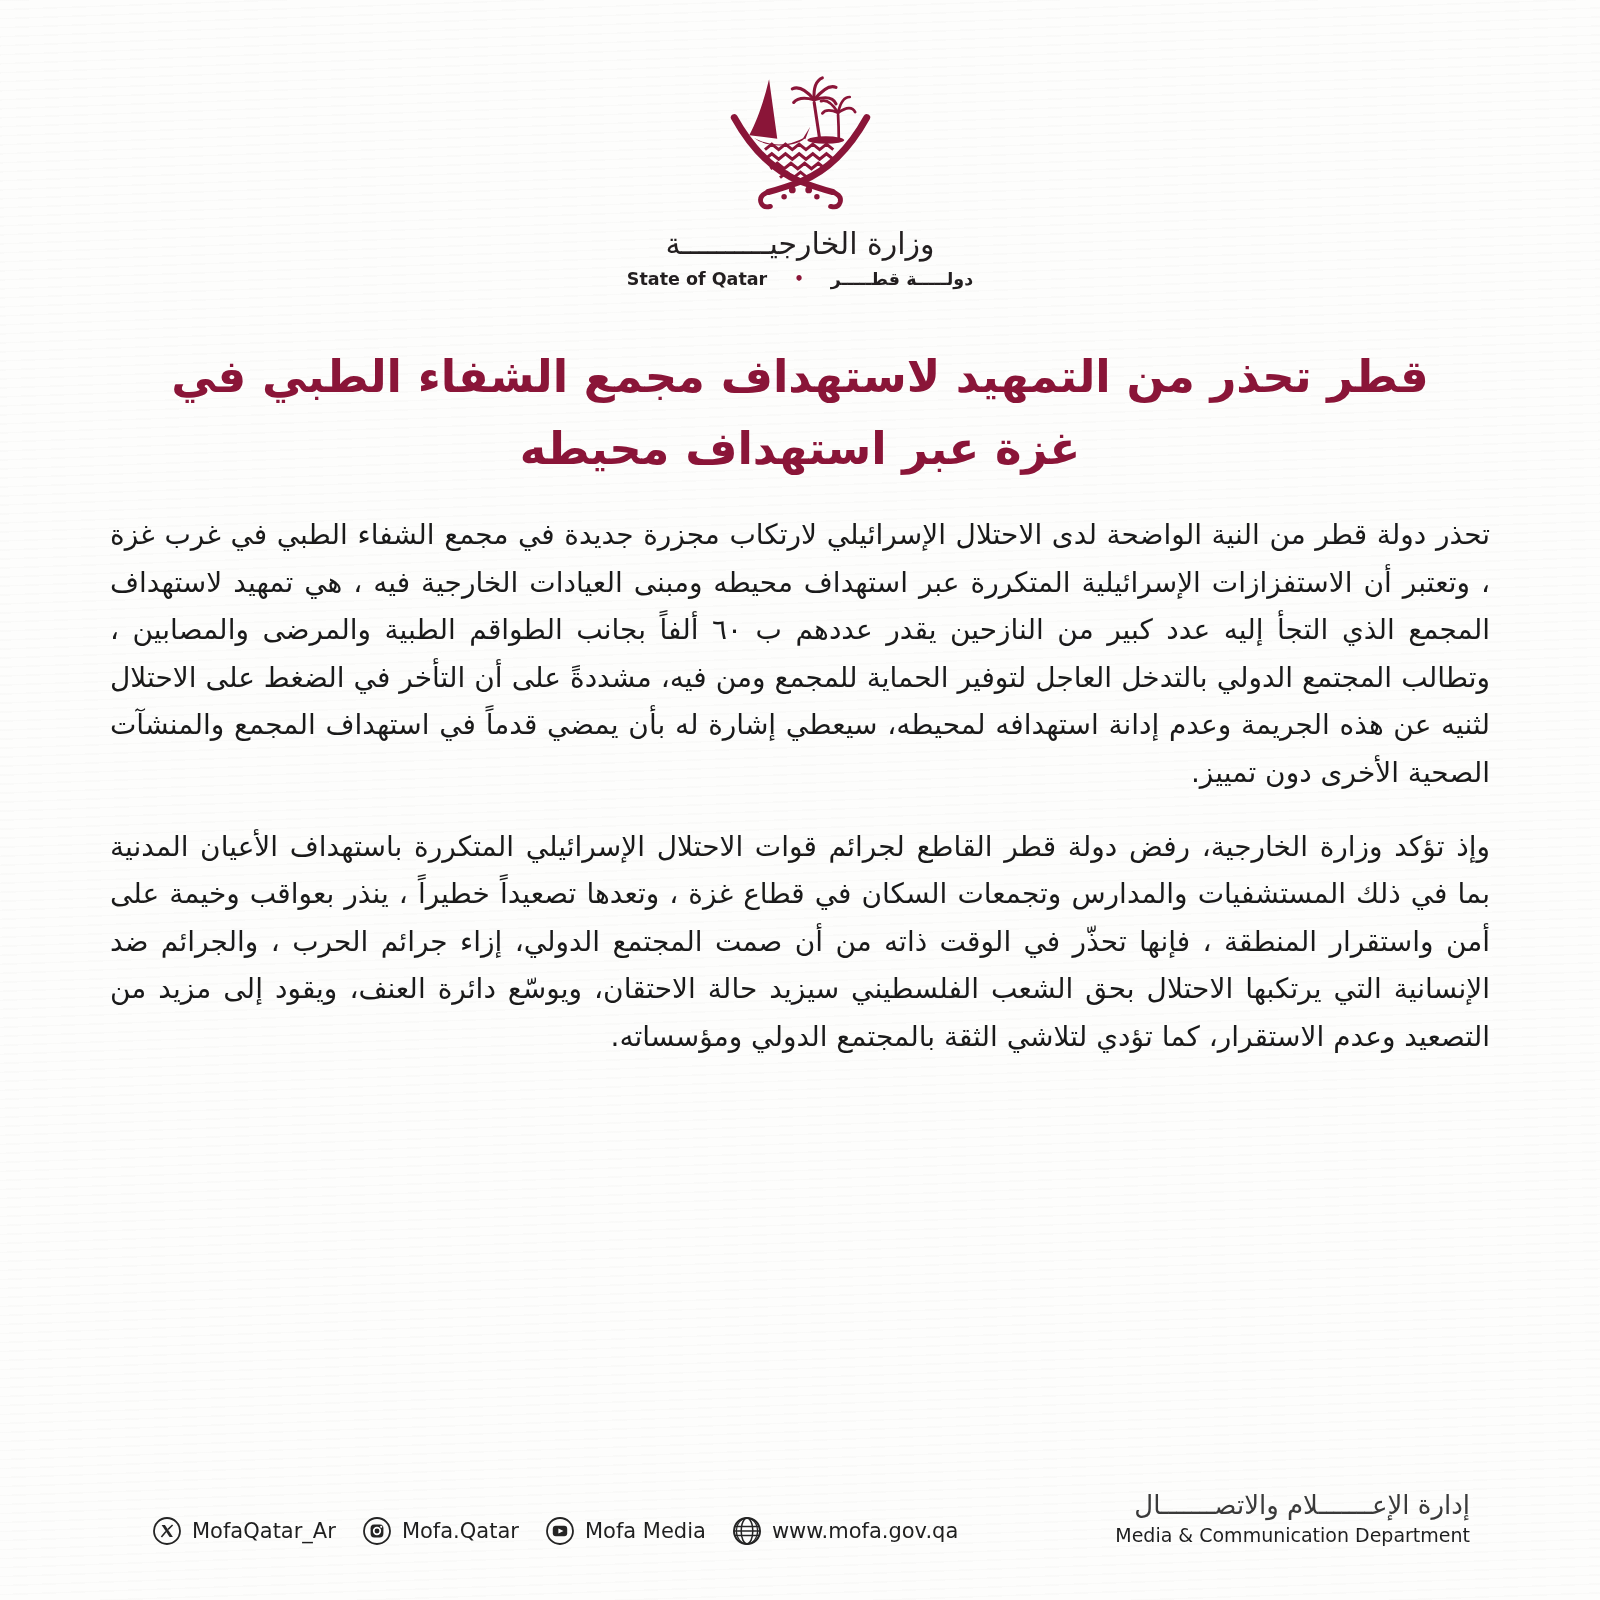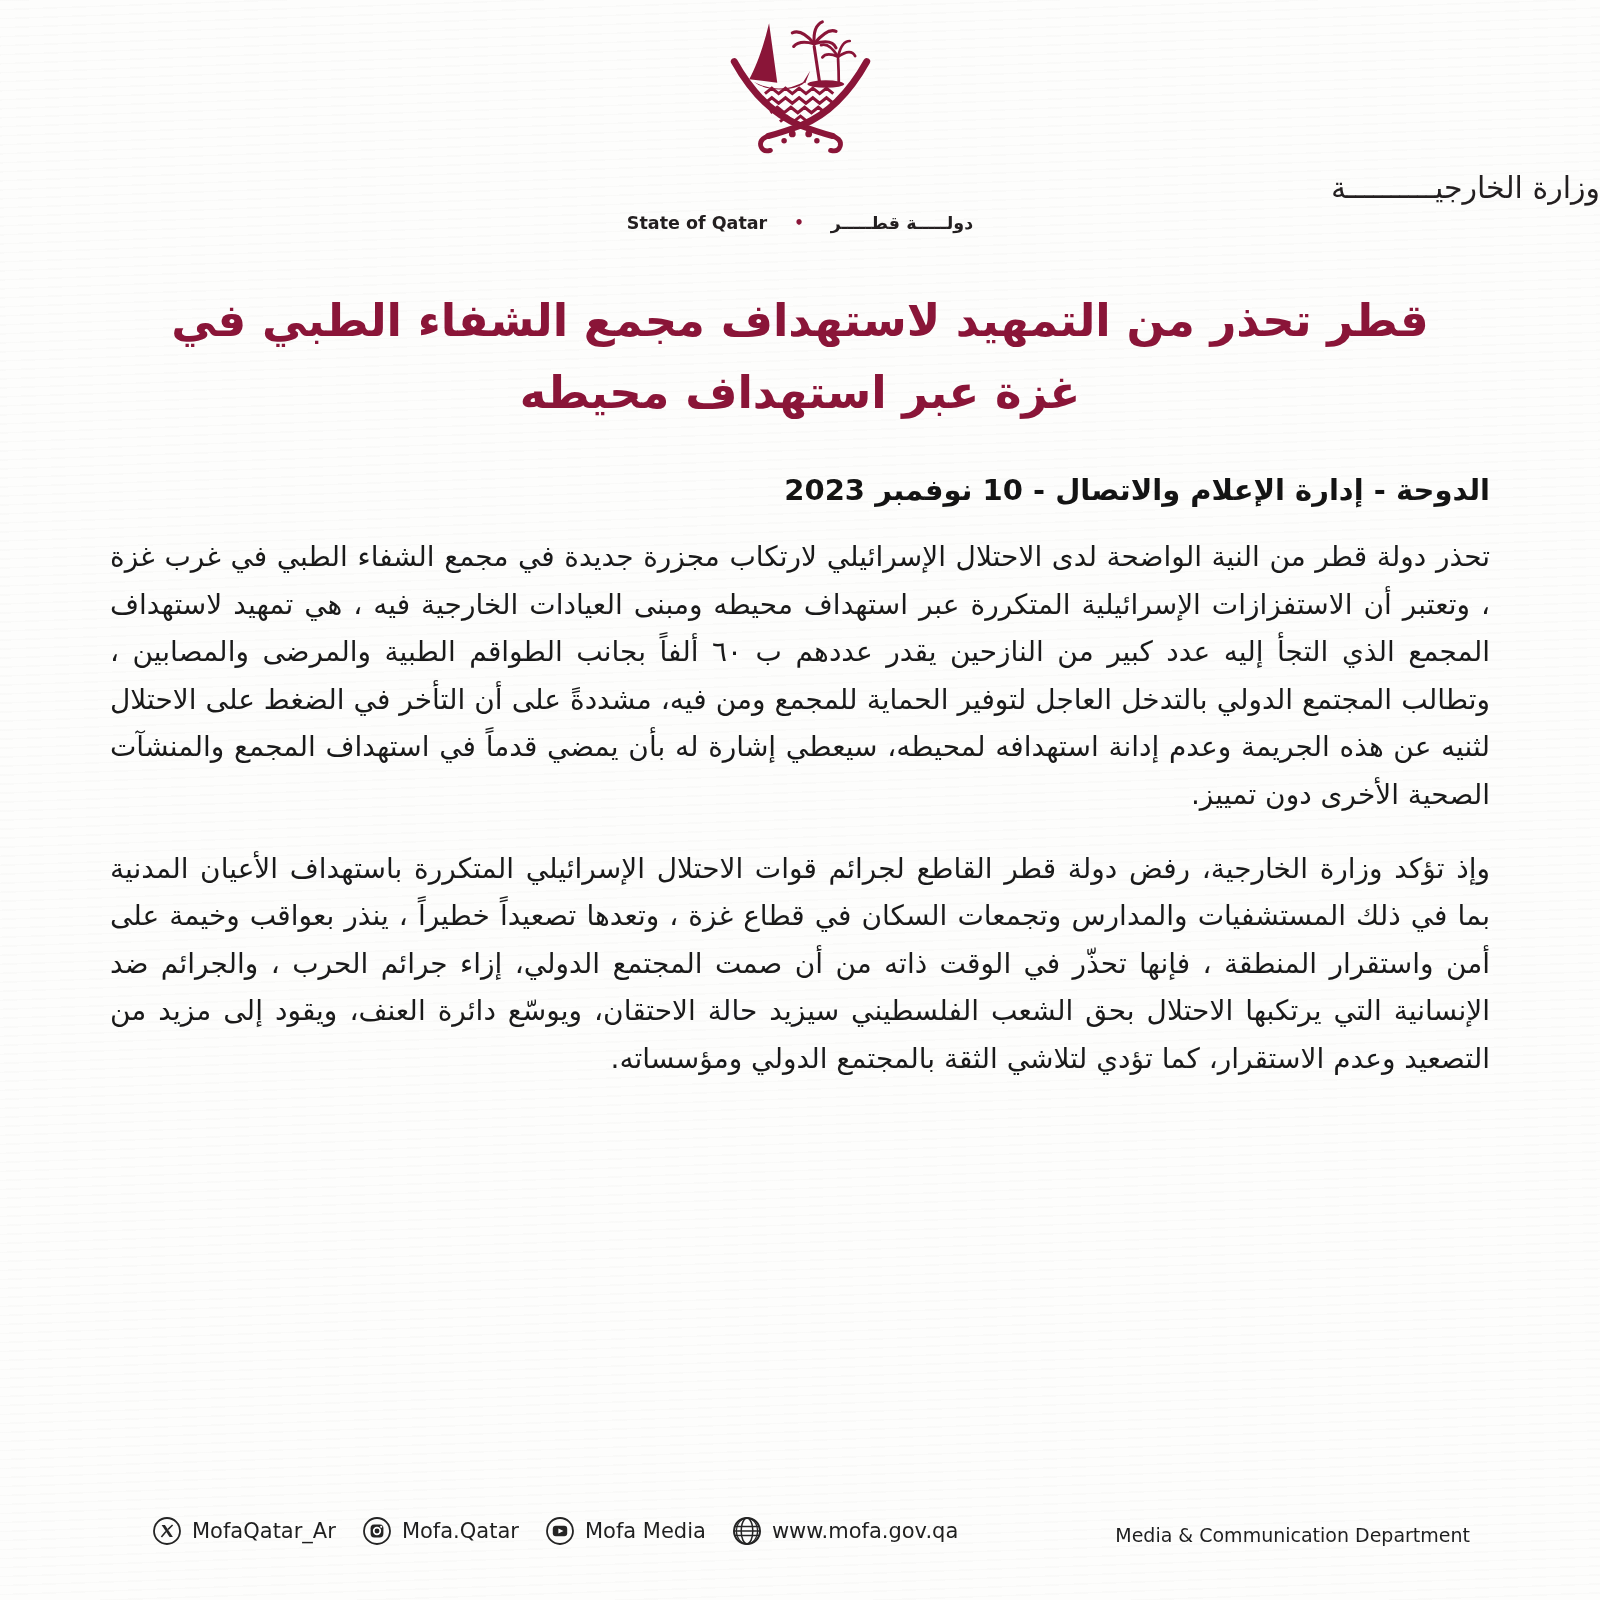--- a/index.html
+++ b/index.html
@@ -14,21 +14,21 @@
     overflow:hidden;
   }
   .page{
     position:relative;
     width:1600px;height:1600px;
     background-color:#fdfdfc;
     background-image:repeating-linear-gradient(178deg,
       rgba(70,70,62,0.02) 0 1.5px, rgba(255,255,255,0) 1.5px 9px);
   }
   
-  .brand{color:#231f20;}
+  .brand{padding-top:56px;text-align:center;color:#231f20;}
   .emblem{display:block;margin:0 auto;color:var(--maroon);}
   .brand-ar{font-size:30px;margin-top:6px;direction:rtl;}
   .brand-en{font-size:28px;margin-top:4px;letter-spacing:.4px;font-weight:500;}
   .brand-tagline{
     margin-top:8px;display:flex;justify-content:center;align-items:center;
     gap:27px;font-size:17.5px;font-weight:600;
   }
   .brand-tagline .dot{color:var(--maroon);font-size:15px;line-height:1;}
   .tagline-ar{direction:rtl;}
   
@@ -118,21 +118,20 @@
     <div class="brand-tagline">
       <span>State of Qatar</span>
       <span class="dot">•</span>
       <span class="tagline-ar">دولـــــة قطـــــر</span>
     </div>
   </header>
 
   <h1 class="headline">قطر تحذر من التمهيد لاستهداف مجمع الشفاء الطبي في غزة عبر استهداف محيطه</h1>
 
   <main class="content">
-    <div class="dateline">الدوحة - إدارة الإعلام والاتصال - 10 نوفمبر 2023</div>
     <p class="body-par">تحذر دولة قطر من النية الواضحة لدى الاحتلال الإسرائيلي لارتكاب مجزرة جديدة في مجمع الشفاء الطبي في غرب غزة ، وتعتبر أن الاستفزازات الإسرائيلية المتكررة عبر استهداف محيطه ومبنى العيادات الخارجية فيه ، هي تمهيد لاستهداف المجمع الذي التجأ إليه عدد كبير من النازحين يقدر عددهم ب ٦٠ ألفاً بجانب الطواقم الطبية والمرضى والمصابين ، وتطالب المجتمع الدولي بالتدخل العاجل لتوفير الحماية للمجمع ومن فيه، مشددةً على أن التأخر في الضغط على الاحتلال لثنيه عن هذه الجريمة وعدم إدانة استهدافه لمحيطه، سيعطي إشارة له بأن يمضي قدماً في استهداف المجمع والمنشآت الصحية الأخرى دون تمييز.</p>
     <p class="body-par">وإذ تؤكد وزارة الخارجية، رفض دولة قطر القاطع لجرائم قوات الاحتلال الإسرائيلي المتكررة باستهداف الأعيان المدنية بما في ذلك المستشفيات والمدارس وتجمعات السكان في قطاع غزة ، وتعدها تصعيداً خطيراً ، ينذر بعواقب وخيمة على أمن واستقرار المنطقة ، فإنها تحذّر في الوقت ذاته من أن صمت المجتمع الدولي، إزاء جرائم الحرب ، والجرائم ضد الإنسانية التي يرتكبها الاحتلال بحق الشعب الفلسطيني سيزيد حالة الاحتقان، ويوسّع دائرة العنف، ويقود إلى مزيد من التصعيد وعدم الاستقرار، كما تؤدي لتلاشي الثقة بالمجتمع الدولي ومؤسساته.</p>
   </main>
 
   <footer class="footer">
     <div class="social-row">
 
       <div class="social-item">
         <span>
           <svg width="30" height="30" viewBox="0 0 30 30">
@@ -175,17 +174,18 @@
             <ellipse cx="15" cy="15" rx="10.6" ry="12.9" fill="none" stroke="currentColor" stroke-width="1.2"></ellipse>
             <path d="M2.6,10.6 H27.4 M2,15 H28 M2.6,19.4 H27.4" stroke="currentColor" stroke-width="1.5"></path>
           </svg>
         </span>
         <span>www.mofa.gov.qa</span>
       </div>
 
     </div>
 
     <div class="dept">
+      <div class="dept-ar">إدارة الإعـــــــلام والاتصـــــــال</div>
       <div class="dept-en">Media &amp; Communication Department</div>
     </div>
   </footer>
 
 </div>
 
 </body></html>

